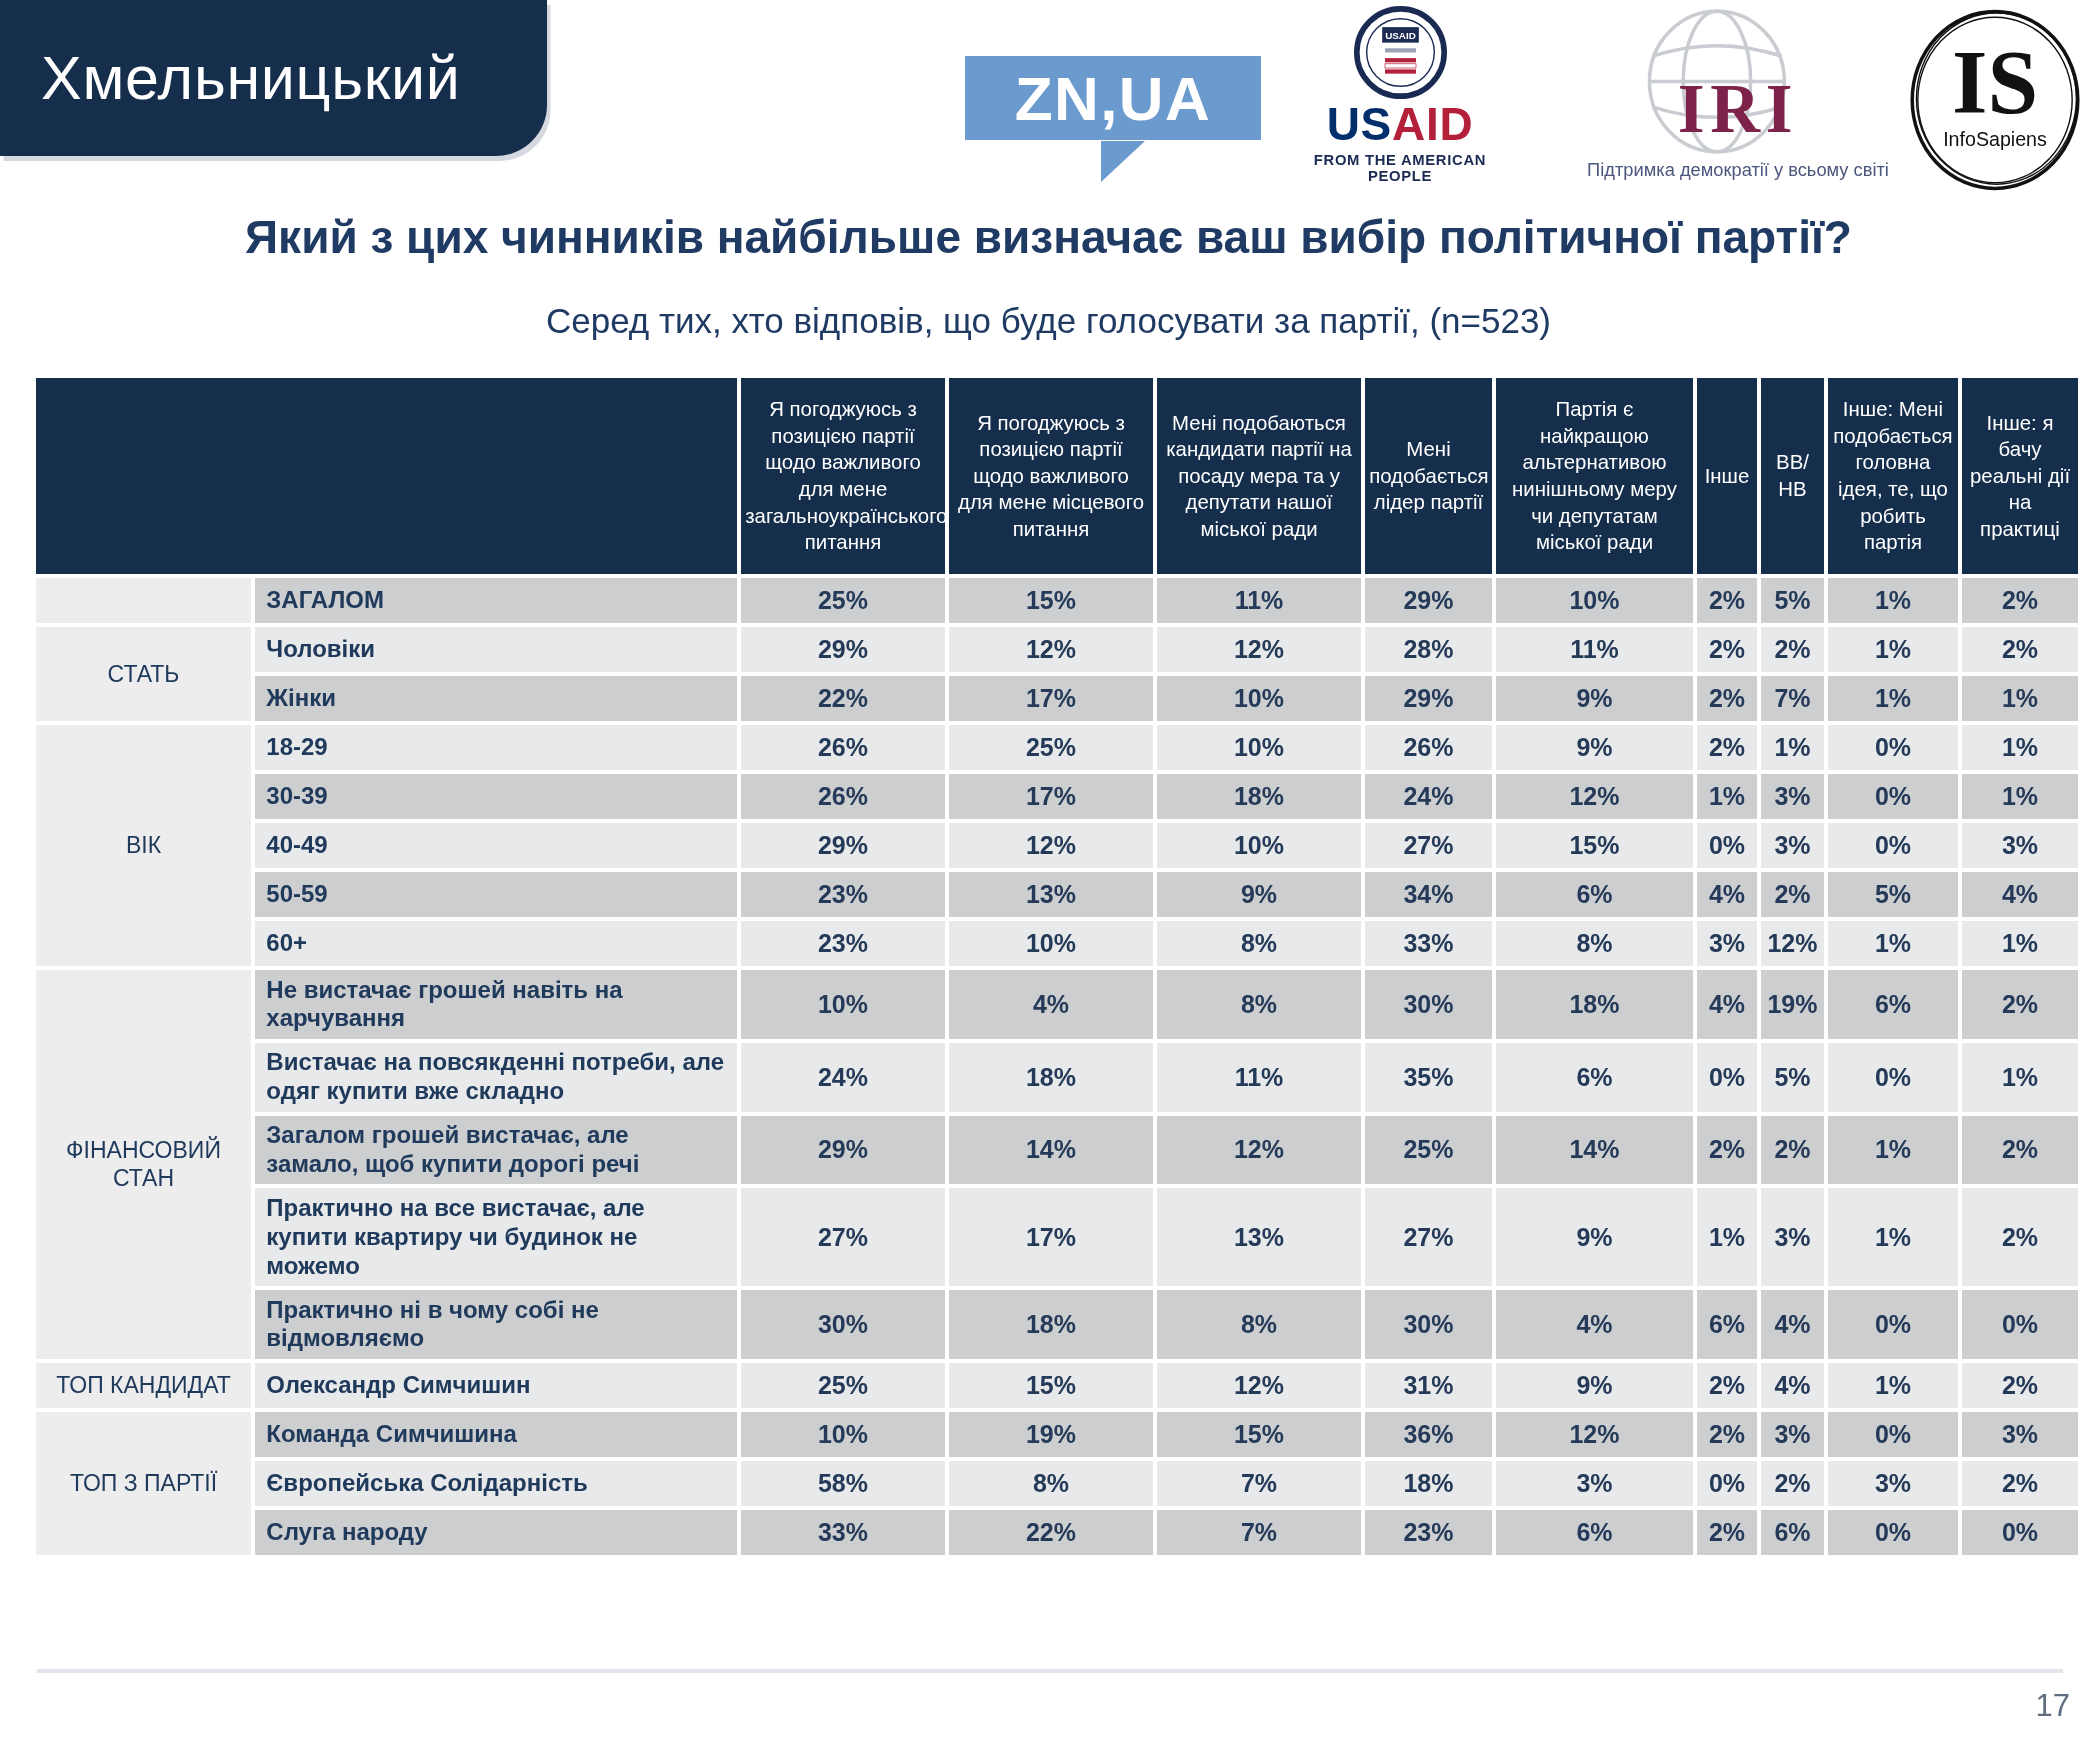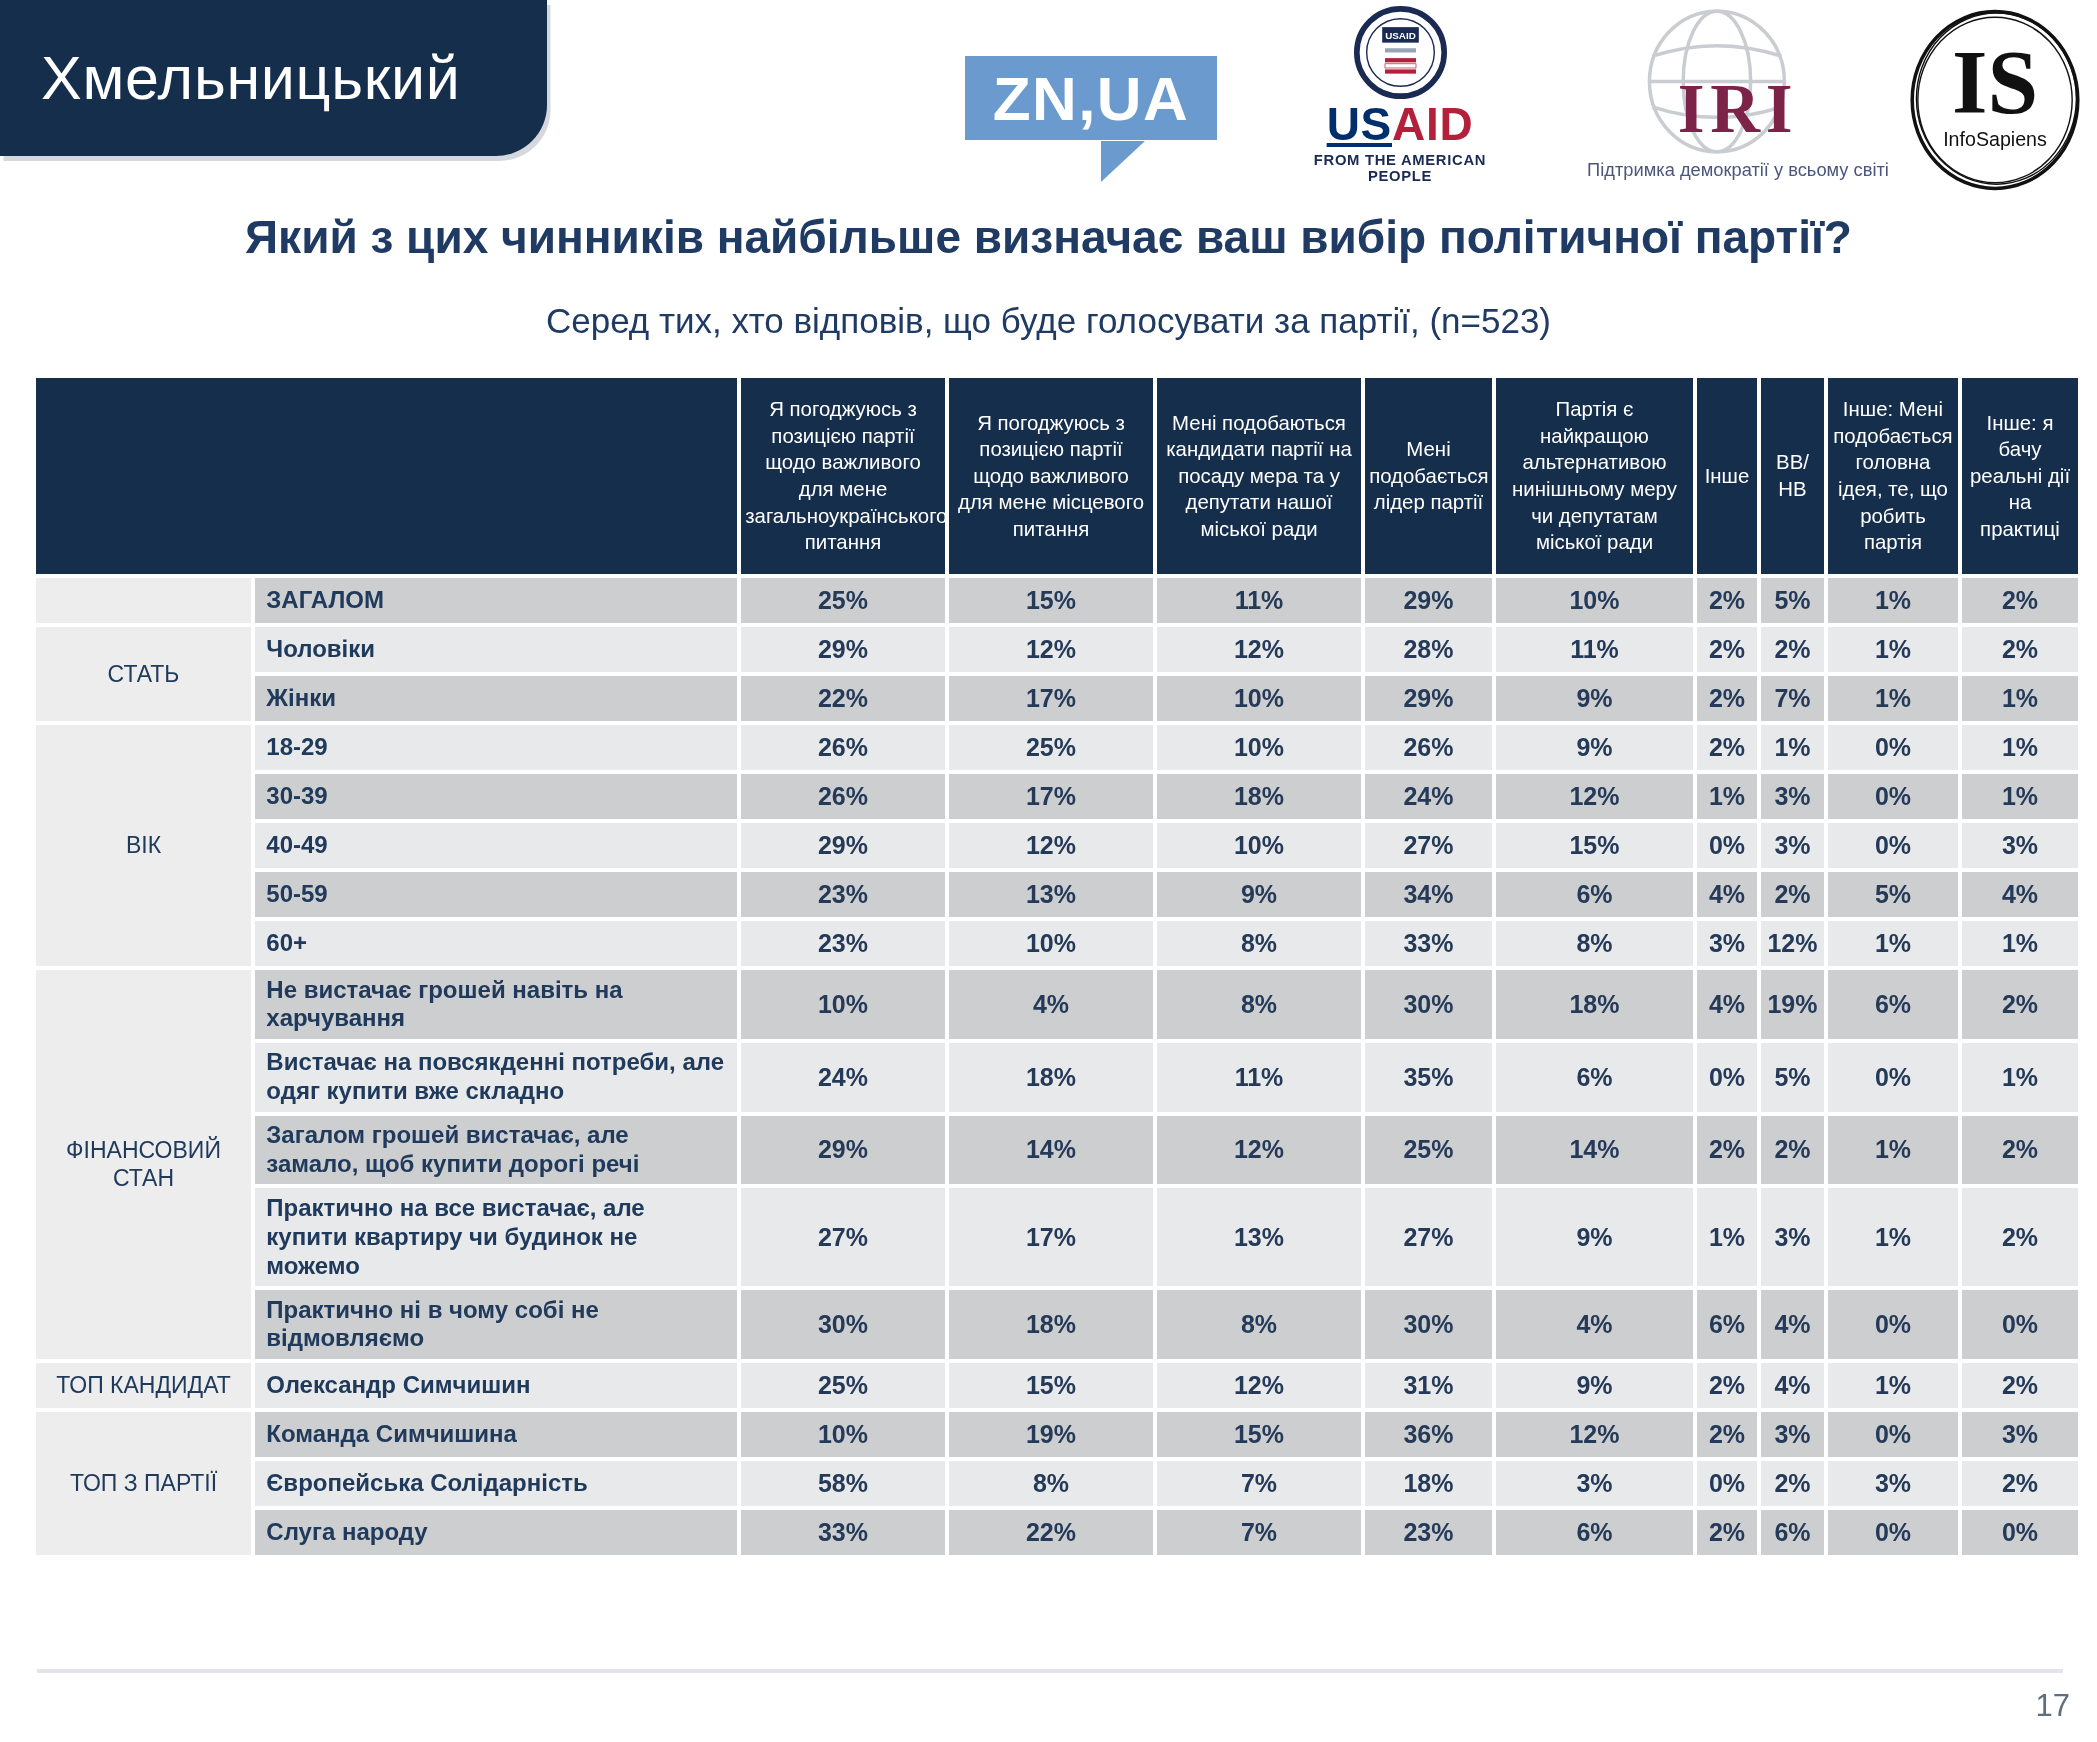--- a/index.html
+++ b/index.html
@@ -10,29 +10,29 @@
   
   .banner{
     position:absolute;left:0;top:0;width:547px;height:156px;
     background:#152e4c;border-bottom-right-radius:51px;
     box-shadow:3.5px 4.9px 0 rgba(21,46,76,.18);
     display:flex;align-items:center;padding-left:41px;box-sizing:border-box;
   }
   .banner-text{color:#ffffff;font-size:61px;font-weight:400;letter-spacing:0.7px;}
 
   
-  .znua{position:absolute;left:965px;top:56px;width:252px;height:84px;
+  .znua{position:absolute;left:965px;top:56px;width:296px;height:84px;
     background:#6b9ace;display:flex;align-items:center;justify-content:center;}
   .znua-text{color:#fff;font-weight:700;font-size:62px;letter-spacing:1.4px;}
   .znua-tail{position:absolute;left:1101px;top:141px;width:0;height:0;
     border-top:41px solid #6b9ace;border-right:44px solid transparent;}
 
   .usaid{position:absolute;left:1298px;top:5.6px;width:204px;text-align:center;}
   .usaid-word{font-size:46px;font-weight:800;letter-spacing:0.7px;line-height:1;margin-top:2.8px;}
-  .usaid-us{color:#002f6c;text-decoration:underline;}
+  .usaid-us{color:#002f6c;}
   .usaid-aid{color:#b41f3a;}
   .usaid-tag{font-size:14.8px;font-weight:600;color:#1a2a52;letter-spacing:0.7px;margin-top:4.2px;}
 
   .iri{position:absolute;left:1506px;top:7px;width:464px;text-align:center;}
   .iri-globe-wrap{position:relative;height:149px;}
   .iri-abbr{position:absolute;left:50%;top:68px;transform:translateX(-50%);
     font-family:"Liberation Serif", serif;font-size:69px;font-weight:700;
     color:#7d2248;letter-spacing:5.6px;line-height:1;text-align:right;}
   .iri-line1{font-size:21px;font-weight:700;color:#1d2b4e;margin-top:5.6px;letter-spacing:0.4px;}
   .iri-line2{font-size:18.3px;font-weight:400;color:#4b567c;margin-top:2.8px;}

